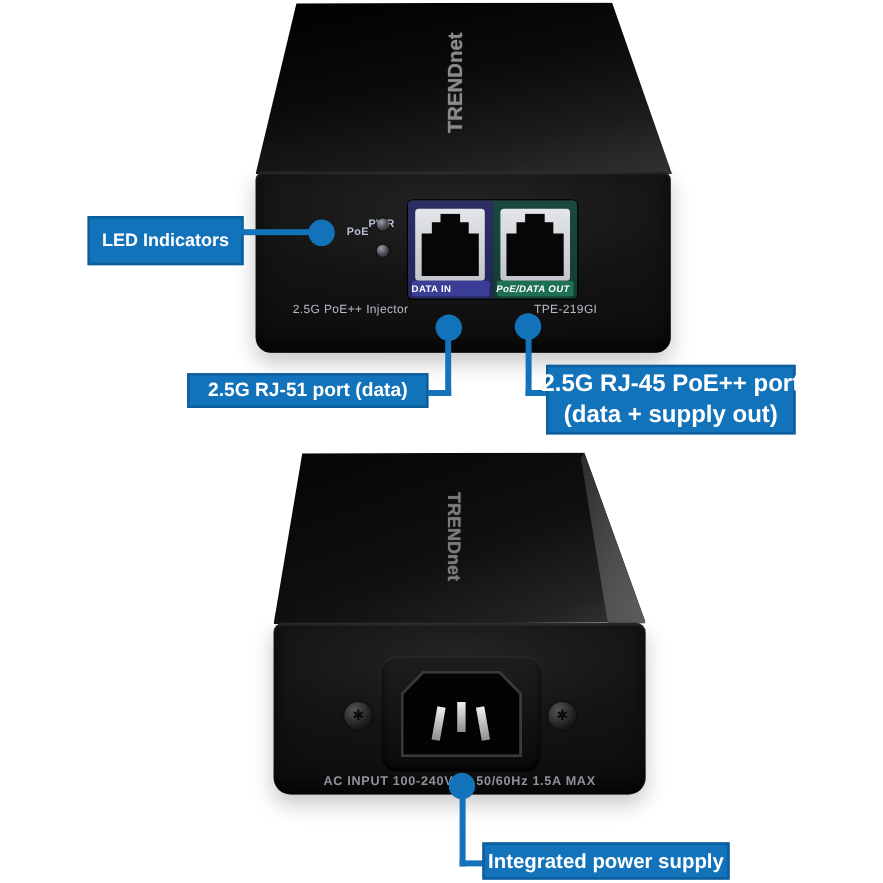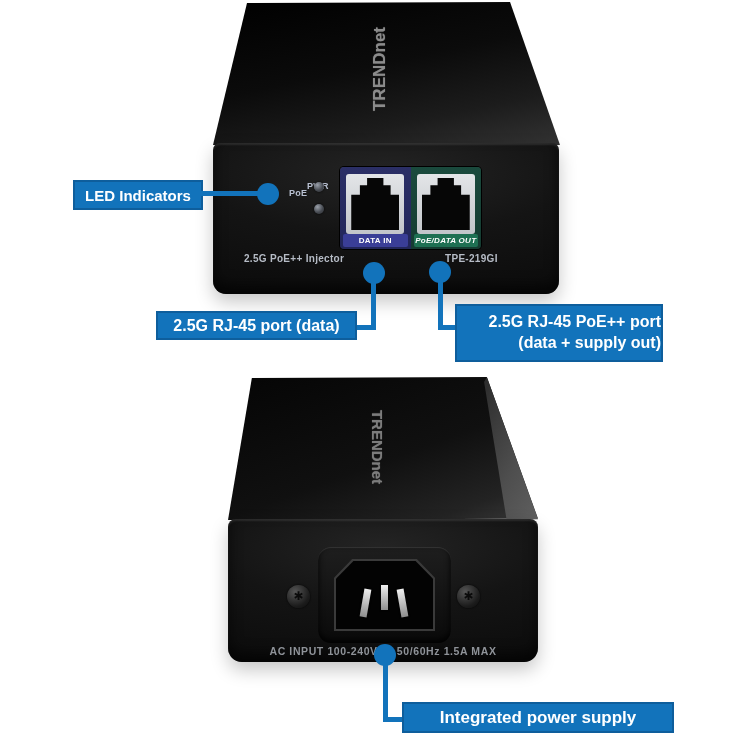--- a/index.html
+++ b/index.html
@@ -61,26 +61,26 @@
     width:58px;height:60px;background:linear-gradient(180deg,#e3e5e8,#c2c5ca);
     border-radius:3px;padding:0;
   }
   .rj45-jack{
     position:absolute;left:5px;top:4px;width:48px;height:52px;background:#060606;
     clip-path:polygon(33% 0%,67% 0%,67% 14%,82% 14%,82% 32%,100% 32%,100% 100%,
                       0% 100%,0% 32%,18% 32%,18% 14%,33% 14%);
   }
   .port-strip{
     position:absolute;left:3px;right:3px;bottom:2px;height:13px;border-radius:2px;
-    color:#fff;font-size:8px;font-weight:bold;text-align:center;line-height:13px;
+    color:#fff;font-size:8px;font-weight:bold;line-height:13px;
     letter-spacing:.3px;white-space:nowrap;margin-top:29px;
   }
   .strip-data{background:var(--data-in-bg,#3a3e97);}
   .strip-poe{background:var(--poe-out-bg,#1e7053);font-style:italic;}
-  .panel-text{position:absolute;color:#b6bcc6;font-size:10px;font-weight:bold;letter-spacing:.3px;white-space:nowrap;}
+  .panel-text{position:absolute;color:#b6bcc6;font-size:10px;font-weight:normal;letter-spacing:.3px;white-space:nowrap;}
 
   
   .ac-recess{
     position:absolute;left:318px;top:547px;width:133px;height:96px;border-radius:13px;
     background:linear-gradient(180deg,#1e1e1e,#0a0a0a);
     box-shadow:inset 0 1px 1px rgba(255,255,255,.12), inset 0 -3px 6px #000;
   }
   .ac-cavity-outline{
     position:absolute;left:16px;top:12px;width:101px;height:72px;background:#3a3a3a;
     clip-path:polygon(18% 0%,82% 0%,100% 26%,100% 100%,0% 100%,0% 26%);
@@ -106,38 +106,38 @@
   
   .callout-box{
     position:absolute;background:var(--callout-blue,#1273BB);
     border:2px solid var(--callout-border,#0E5E9C);box-sizing:border-box;
     color:#fff;font-weight:bold;display:flex;align-items:center;justify-content:center;
     text-align:center;white-space:nowrap;
   }
   .callout-line{position:absolute;background:var(--callout-blue,#1273BB);}
   .callout-dot{position:absolute;width:22px;height:22px;border-radius:50%;background:var(--callout-blue,#1273BB);}
 
-  #led-box{left:73px;top:180px;width:130px;height:30px;font-size:15px;}
+  #led-box{left:73px;top:180px;width:130px;height:41px;font-size:15px;}
   #led-line{left:200px;top:191px;width:60px;height:5px;}
   #led-dot{left:257px;top:183px;}
 
   #dot-data{left:363px;top:262px;}
   #stem-data{left:371px;top:273px;width:5px;height:57px;}
   #elbow-data{left:355px;top:325px;width:21px;height:5px;}
   #box-data{left:156px;top:311px;width:201px;height:29px;font-size:16px;}
 
   #dot-poe{left:429px;top:261px;}
   #stem-poe{left:438px;top:272px;width:5px;height:58px;}
   #elbow-poe{left:438px;top:325px;width:19px;height:5px;}
-  #box-poe{left:455px;top:304px;width:208px;height:58px;font-size:16px;line-height:1.3;flex-direction:column;align-items:flex-end;}
+  #box-poe{left:455px;top:304px;width:208px;height:58px;font-size:20px;line-height:1.3;flex-direction:column;}
 
   #dot-power{left:374px;top:644px;}
   #stem-power{left:383px;top:655px;width:5px;height:67px;}
   #elbow-power{left:383px;top:717px;width:21px;height:5px;}
-  #box-power{left:402px;top:702px;width:272px;height:31px;font-size:17px;}
+  #box-power{left:402px;top:702px;width:206px;height:31px;font-size:17px;}
 </style>
 </head>
 <body>
 
 <div id="stage">
 
   <div class="lid lid-top"></div>
   <div class="logo logo-front">TRENDnet</div>
 
   <div class="panel panel-front"></div>
@@ -165,21 +165,21 @@
   <span class="panel-text" style="left:244px;top:253px;">2.5G PoE++ Injector</span>
   <span class="panel-text" style="left:445px;top:253px;">TPE-219GI</span>
 
   <div class="callout-box" id="led-box">LED Indicators</div>
   <div class="callout-line" id="led-line"></div>
   <div class="callout-dot" id="led-dot"></div>
 
   <div class="callout-dot" id="dot-data"></div>
   <div class="callout-line" id="stem-data"></div>
   <div class="callout-line" id="elbow-data"></div>
-  <div class="callout-box" id="box-data">2.5G RJ-45 port (data)</div>
+  <div class="callout-box" id="box-data">2.5G RJ-51 port (data)</div>
 
   <div class="callout-dot" id="dot-poe"></div>
   <div class="callout-line" id="stem-poe"></div>
   <div class="callout-line" id="elbow-poe"></div>
   <div class="callout-box" id="box-poe">
     <span>2.5G RJ-45 PoE++ port</span>
     <span>(data + supply out)</span>
   </div>
 
   <div class="lid lid-bottom"></div>

